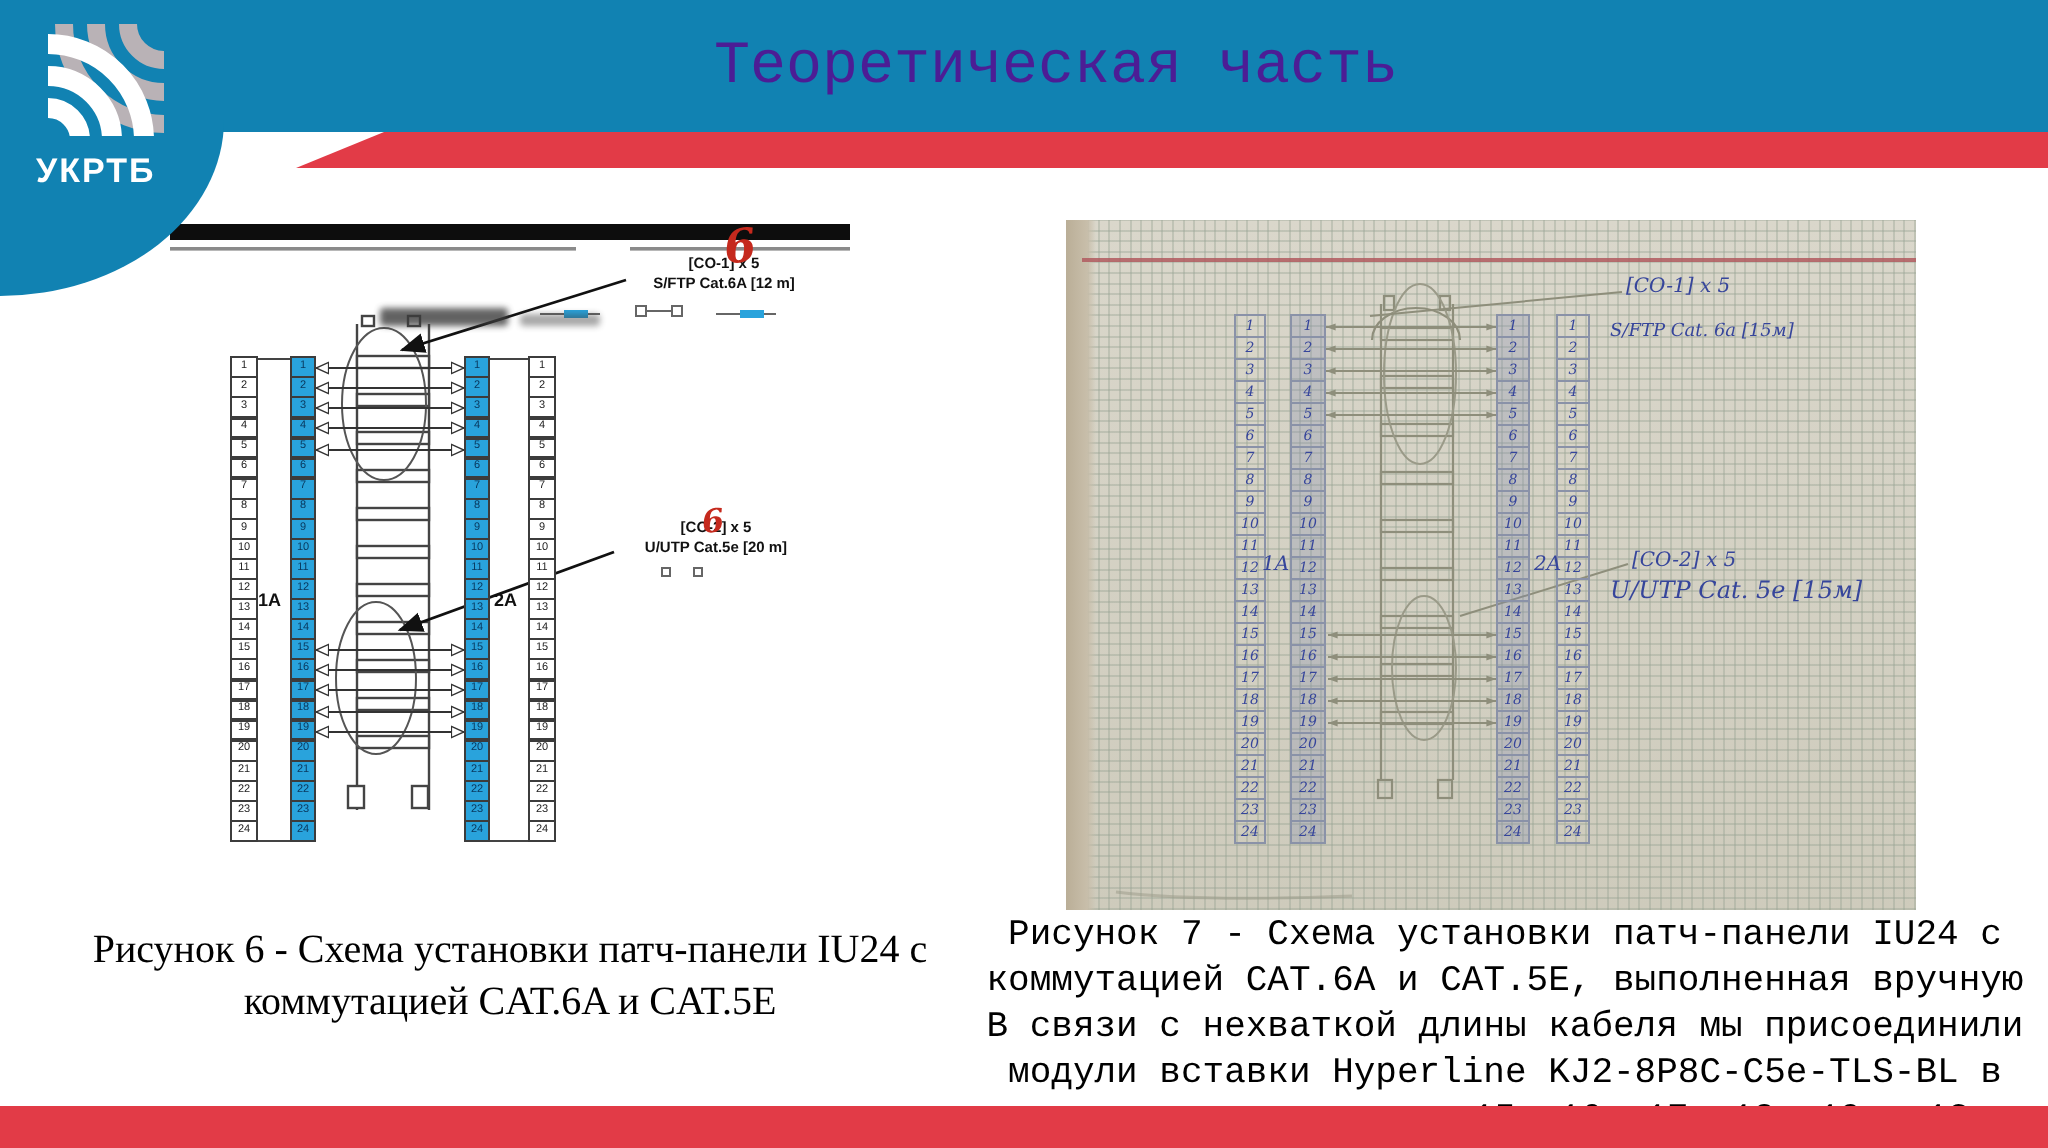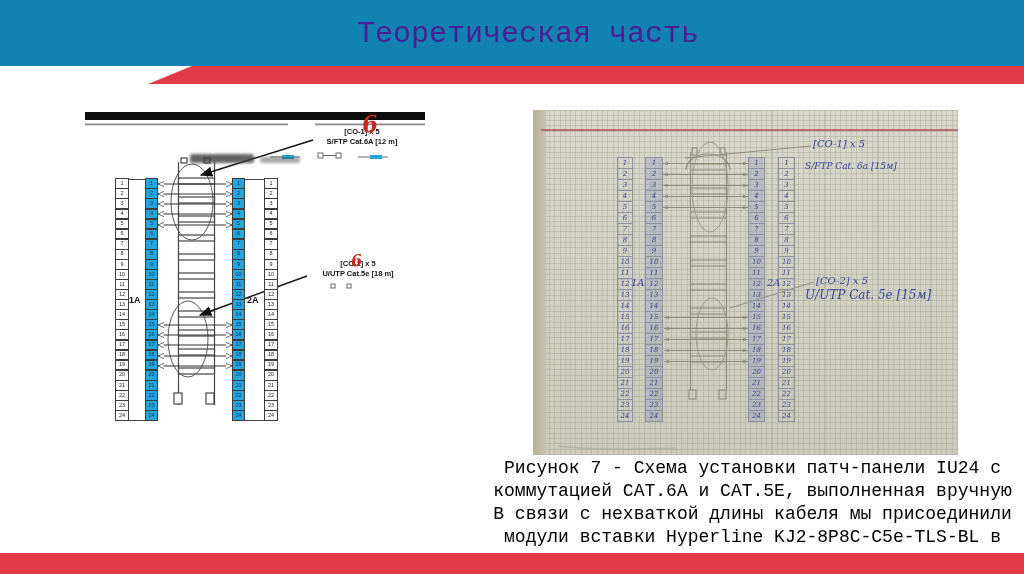--- a/index.html
+++ b/index.html
@@ -61,20 +61,35 @@
   .cap7 p{margin:0;}
 </style>
 </head>
 <body>
 
 <div class="slide">
 
   <div class="hdr-blue"></div>
   <div class="hdr-red"></div>
   <div class="hdr-title">Теоретическая часть</div>
+  <div class="logo-blob">
+    <svg width="88" height="62" style="position:absolute;left:10px;top:6px">
+      <g fill="none" stroke="#b9b2b6" stroke-width="9">
+        <path d="M54,6 A18,18 0 0 0 72,24"></path>
+        <path d="M38,6 A34,34 0 0 0 72,40"></path>
+        <path d="M22,6 A50,50 0 0 0 72,56"></path>
+      </g>
+      <g fill="none" stroke="#ffffff" stroke-width="10">
+        <path d="M14,48 A16,16 0 0 1 30,64"></path>
+        <path d="M14,32 A32,32 0 0 1 46,64"></path>
+        <path d="M14,16 A48,48 0 0 1 62,64"></path>
+      </g>
+    </svg>
+    <div class="logo-text">УКРТБ</div>
+  </div>
 
   <div class="fig6">
     <svg class="f6svg" width="340" height="345">
       <defs>
         <marker id="mo" viewBox="0 0 10 10" refX="9" refY="5" markerWidth="7" markerHeight="7" orient="auto-start-reverse">
           <path d="M0,1 L9,5 L0,9 z" fill="#fff" stroke="#333" stroke-width="1"></path>
         </marker>
         <marker id="mf" viewBox="0 0 10 10" refX="9" refY="5" markerWidth="9" markerHeight="9" orient="auto">
           <path d="M0,1 L10,5 L0,9 z" fill="#111"></path>
         </marker>
@@ -253,21 +268,21 @@
     <div class="smudge" style="left:175px;top:47px;width:40px;height:6px;opacity:.45"></div>
 
     <div class="f6co" style="left:222px;top:17px">
       <div>[CO-1] x 5</div>
       <div>S/FTP Cat.6A [12 m]</div>
     </div>
     <div class="red6" style="left:277px;top:2px;font-size:23px">6</div>
 
     <div class="f6co" style="left:218px;top:149px">
       <div>[CO-2] x 5</div>
-      <div>U/UTP Cat.5e [18 m]</div>
+      <div>U/UTP Cat.5e [20 m]</div>
     </div>
     <div class="red6" style="left:266px;top:143px;font-size:16px">6</div>
   </div>
 
   <div class="fig7">
     <div class="f7edge"></div>
     <div class="f7red"></div>
 
     <svg width="425" height="345" style="position:absolute;left:0;top:0">
       <defs>
@@ -421,19 +436,20 @@
 
     <div class="hand" style="left:98px;top:168px;font-size:10px">1A</div>
     <div class="hand" style="left:234px;top:168px;font-size:10px">2A</div>
 
     <div class="hand" style="left:280px;top:29px;font-size:10px">[CO-1] x 5</div>
     <div class="hand" style="left:272px;top:52px;font-size:9px">S/FTP Cat. 6a [15м]</div>
     <div class="hand" style="left:283px;top:166px;font-size:10px">[CO-2] x 5</div>
     <div class="hand" style="left:272px;top:179px;font-size:12px">U/UTP Cat. 5e [15м]</div>
   </div>
 
+  <div class="cap6">Рисунок 6 - Схема установки патч-панели IU24 с коммутацией CAT.6A и CAT.5E</div>
   <div class="cap7">
     <p>Рисунок 7 - Схема установки патч-панели IU24 с коммутацией CAT.6A и CAT.5E, выполненная вручную</p>
     <p>В связи с нехваткой длины кабеля мы присоединили модули вставки Hyperline KJ2-8P8C-C5e-TLS-BL в патч панели за место 15, 16, 17, 18, 19 → 12, 14, 16, 17, 19</p>
   </div>
 
   <div class="footer-red"></div>
 </div>
 
 </body></html>

